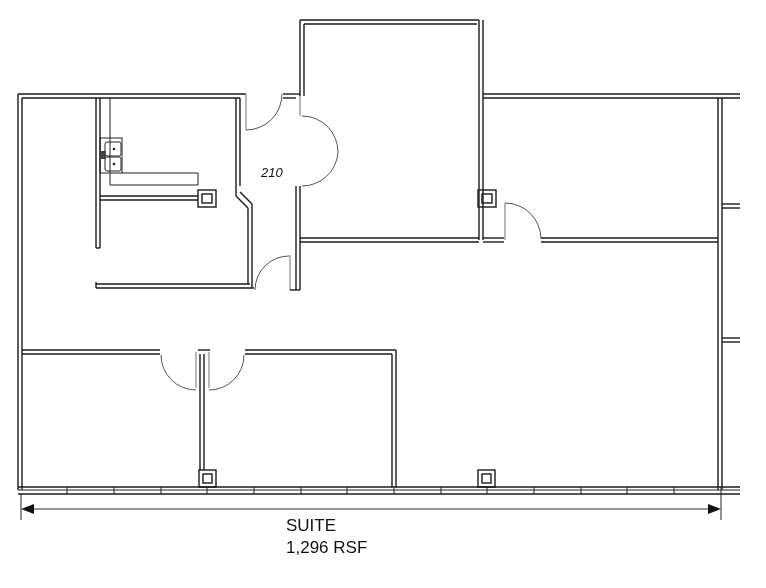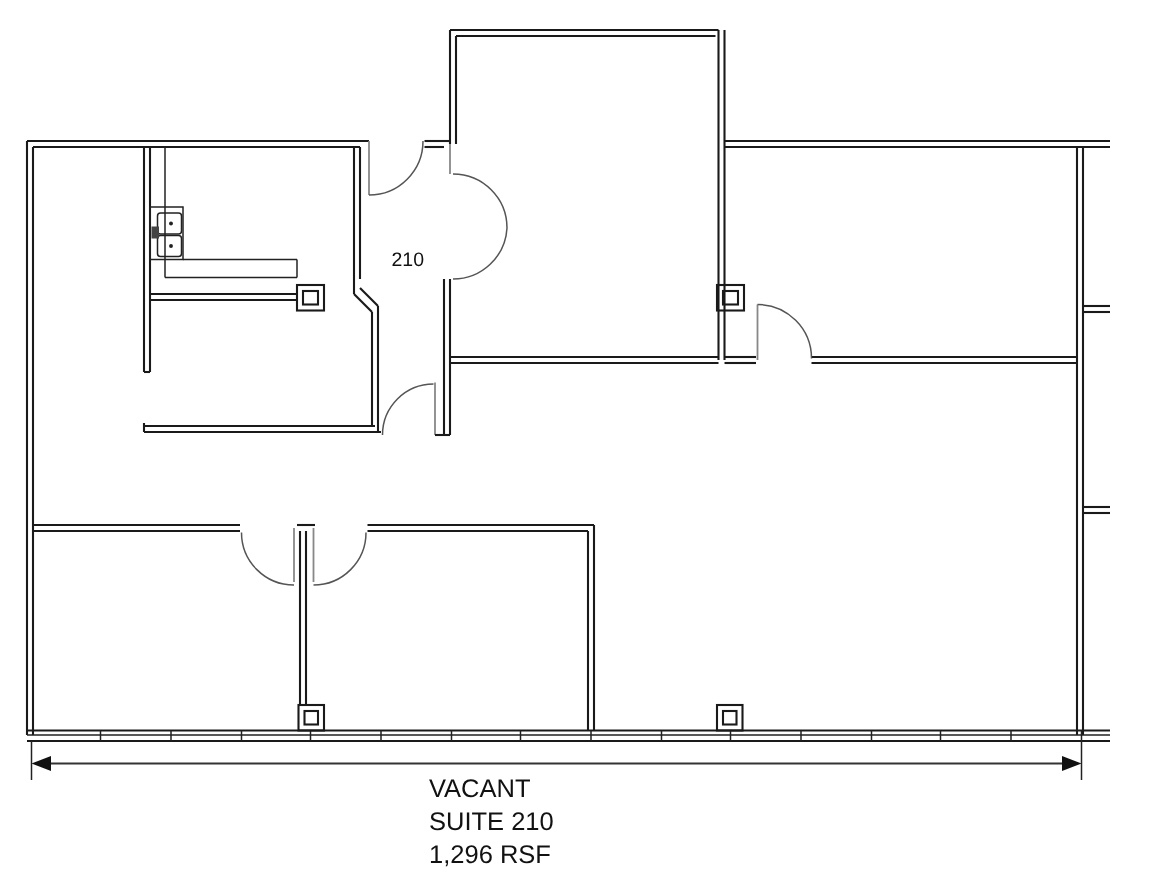--- a/index.html
+++ b/index.html
@@ -2,21 +2,21 @@
 <html><head>
 <meta charset="utf-8">
 <style>
   html, body { margin: 0; padding: 0; background: #ffffff; }
   body { width: 766px; height: 588px; position: relative; overflow: hidden; font-family: "Liberation Sans", sans-serif; }
   #plan { position: absolute; left: 0; top: 0; width: 766px; height: 588px; }
   .wall { fill: none; stroke: #1a1a1a; stroke-width: 1.4; }
   .wallgray { fill: none; stroke: #888; stroke-width: 1.2; }
   .swing { fill: none; stroke: #555; stroke-width: 1; }
   .thin { fill: none; stroke: #222; stroke-width: 1; }
-  .room-label { position: absolute; font-size: 13px; color: #111; }
+  .room-label { position: absolute; font-size: 13px; color: #111; font-style: italic; }
   .caption { position: absolute; left: 286px; top: 515px; font-size: 17px; line-height: 22px; color: #111; }
   .caption div { white-space: nowrap; }
 </style>
 </head>
 <body>
 
 <svg id="plan" viewBox="0 0 766 588" xmlns="http://www.w3.org/2000/svg">
 
   <g>
 
@@ -169,16 +169,15 @@
     <line class="thin" x1="721" y1="494" x2="721" y2="520"></line>
     <line x1="33" y1="509" x2="709" y2="509" stroke="#333" stroke-width="1.2"></line>
     <polygon points="21,509 34,504 34,514" fill="#111"></polygon>
     <polygon points="721,509 708,504 708,514" fill="#111"></polygon>
   </g>
 </svg>
 
 <div class="room-label" style="left:261px; top:165px;">210</div>
 
 <div class="caption">
-  <div>VACANT</div>
-  <div>SUITE 210</div>
+  <div>SUITE</div>
   <div>1,296 RSF</div>
 </div>
 
 </body></html>

